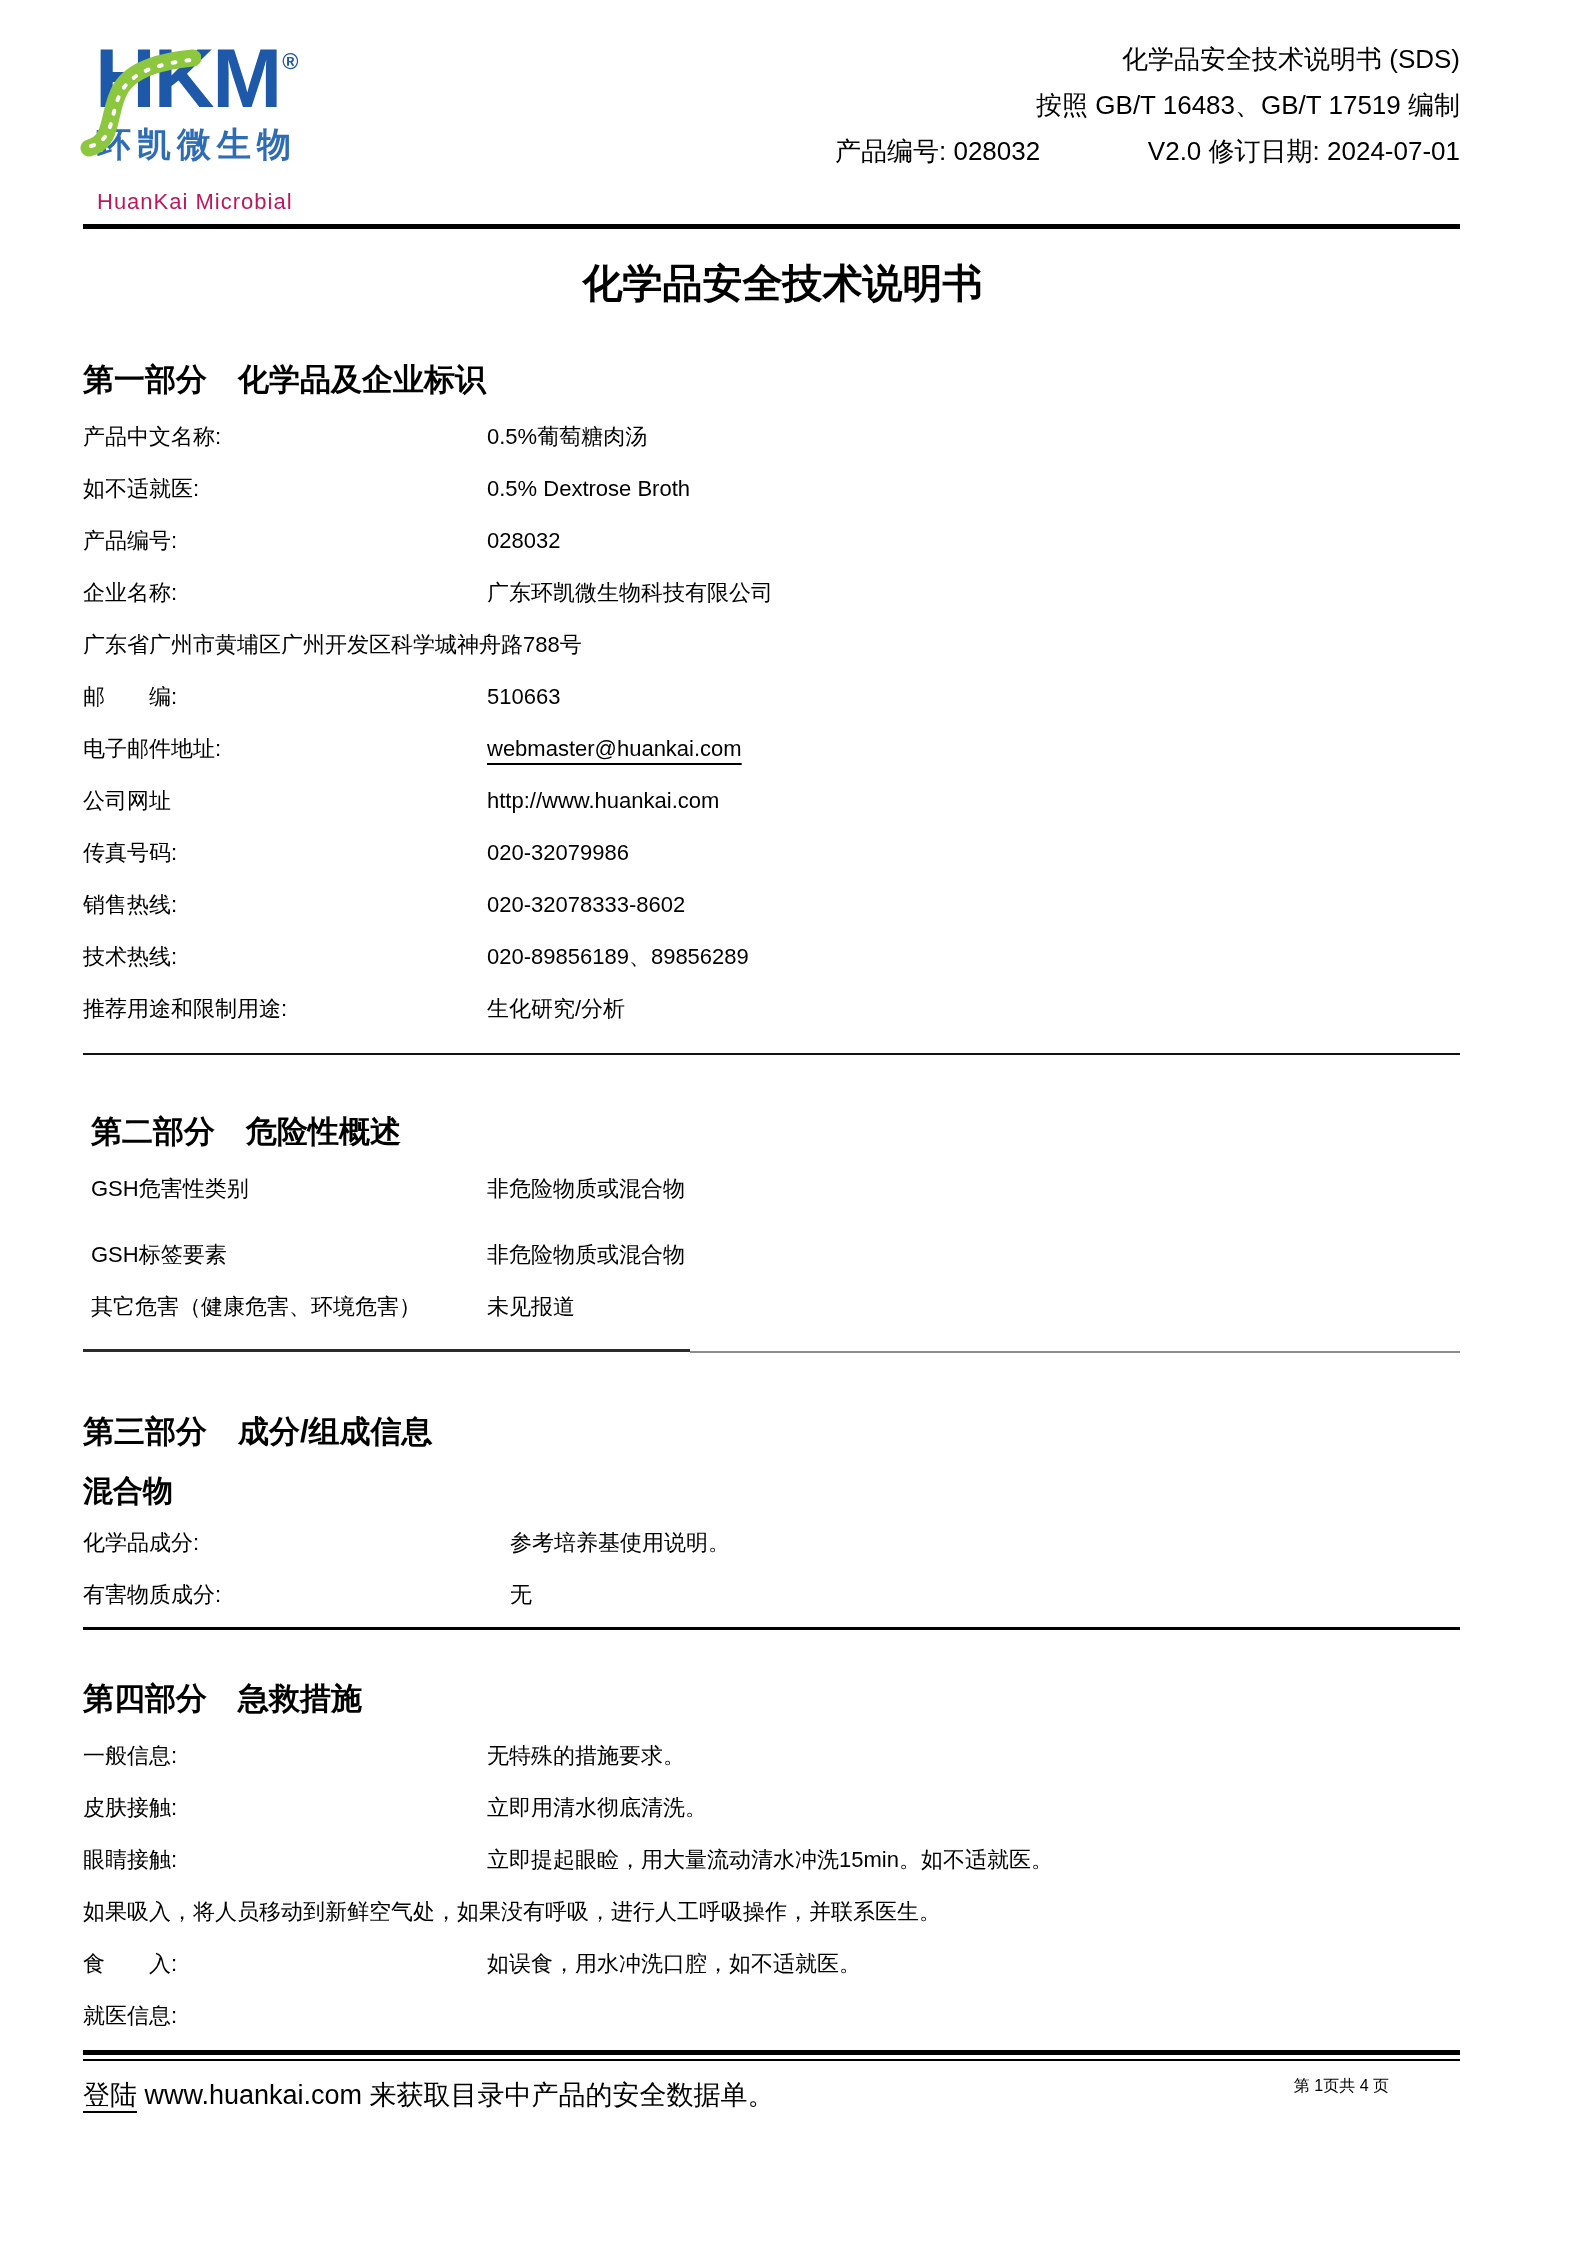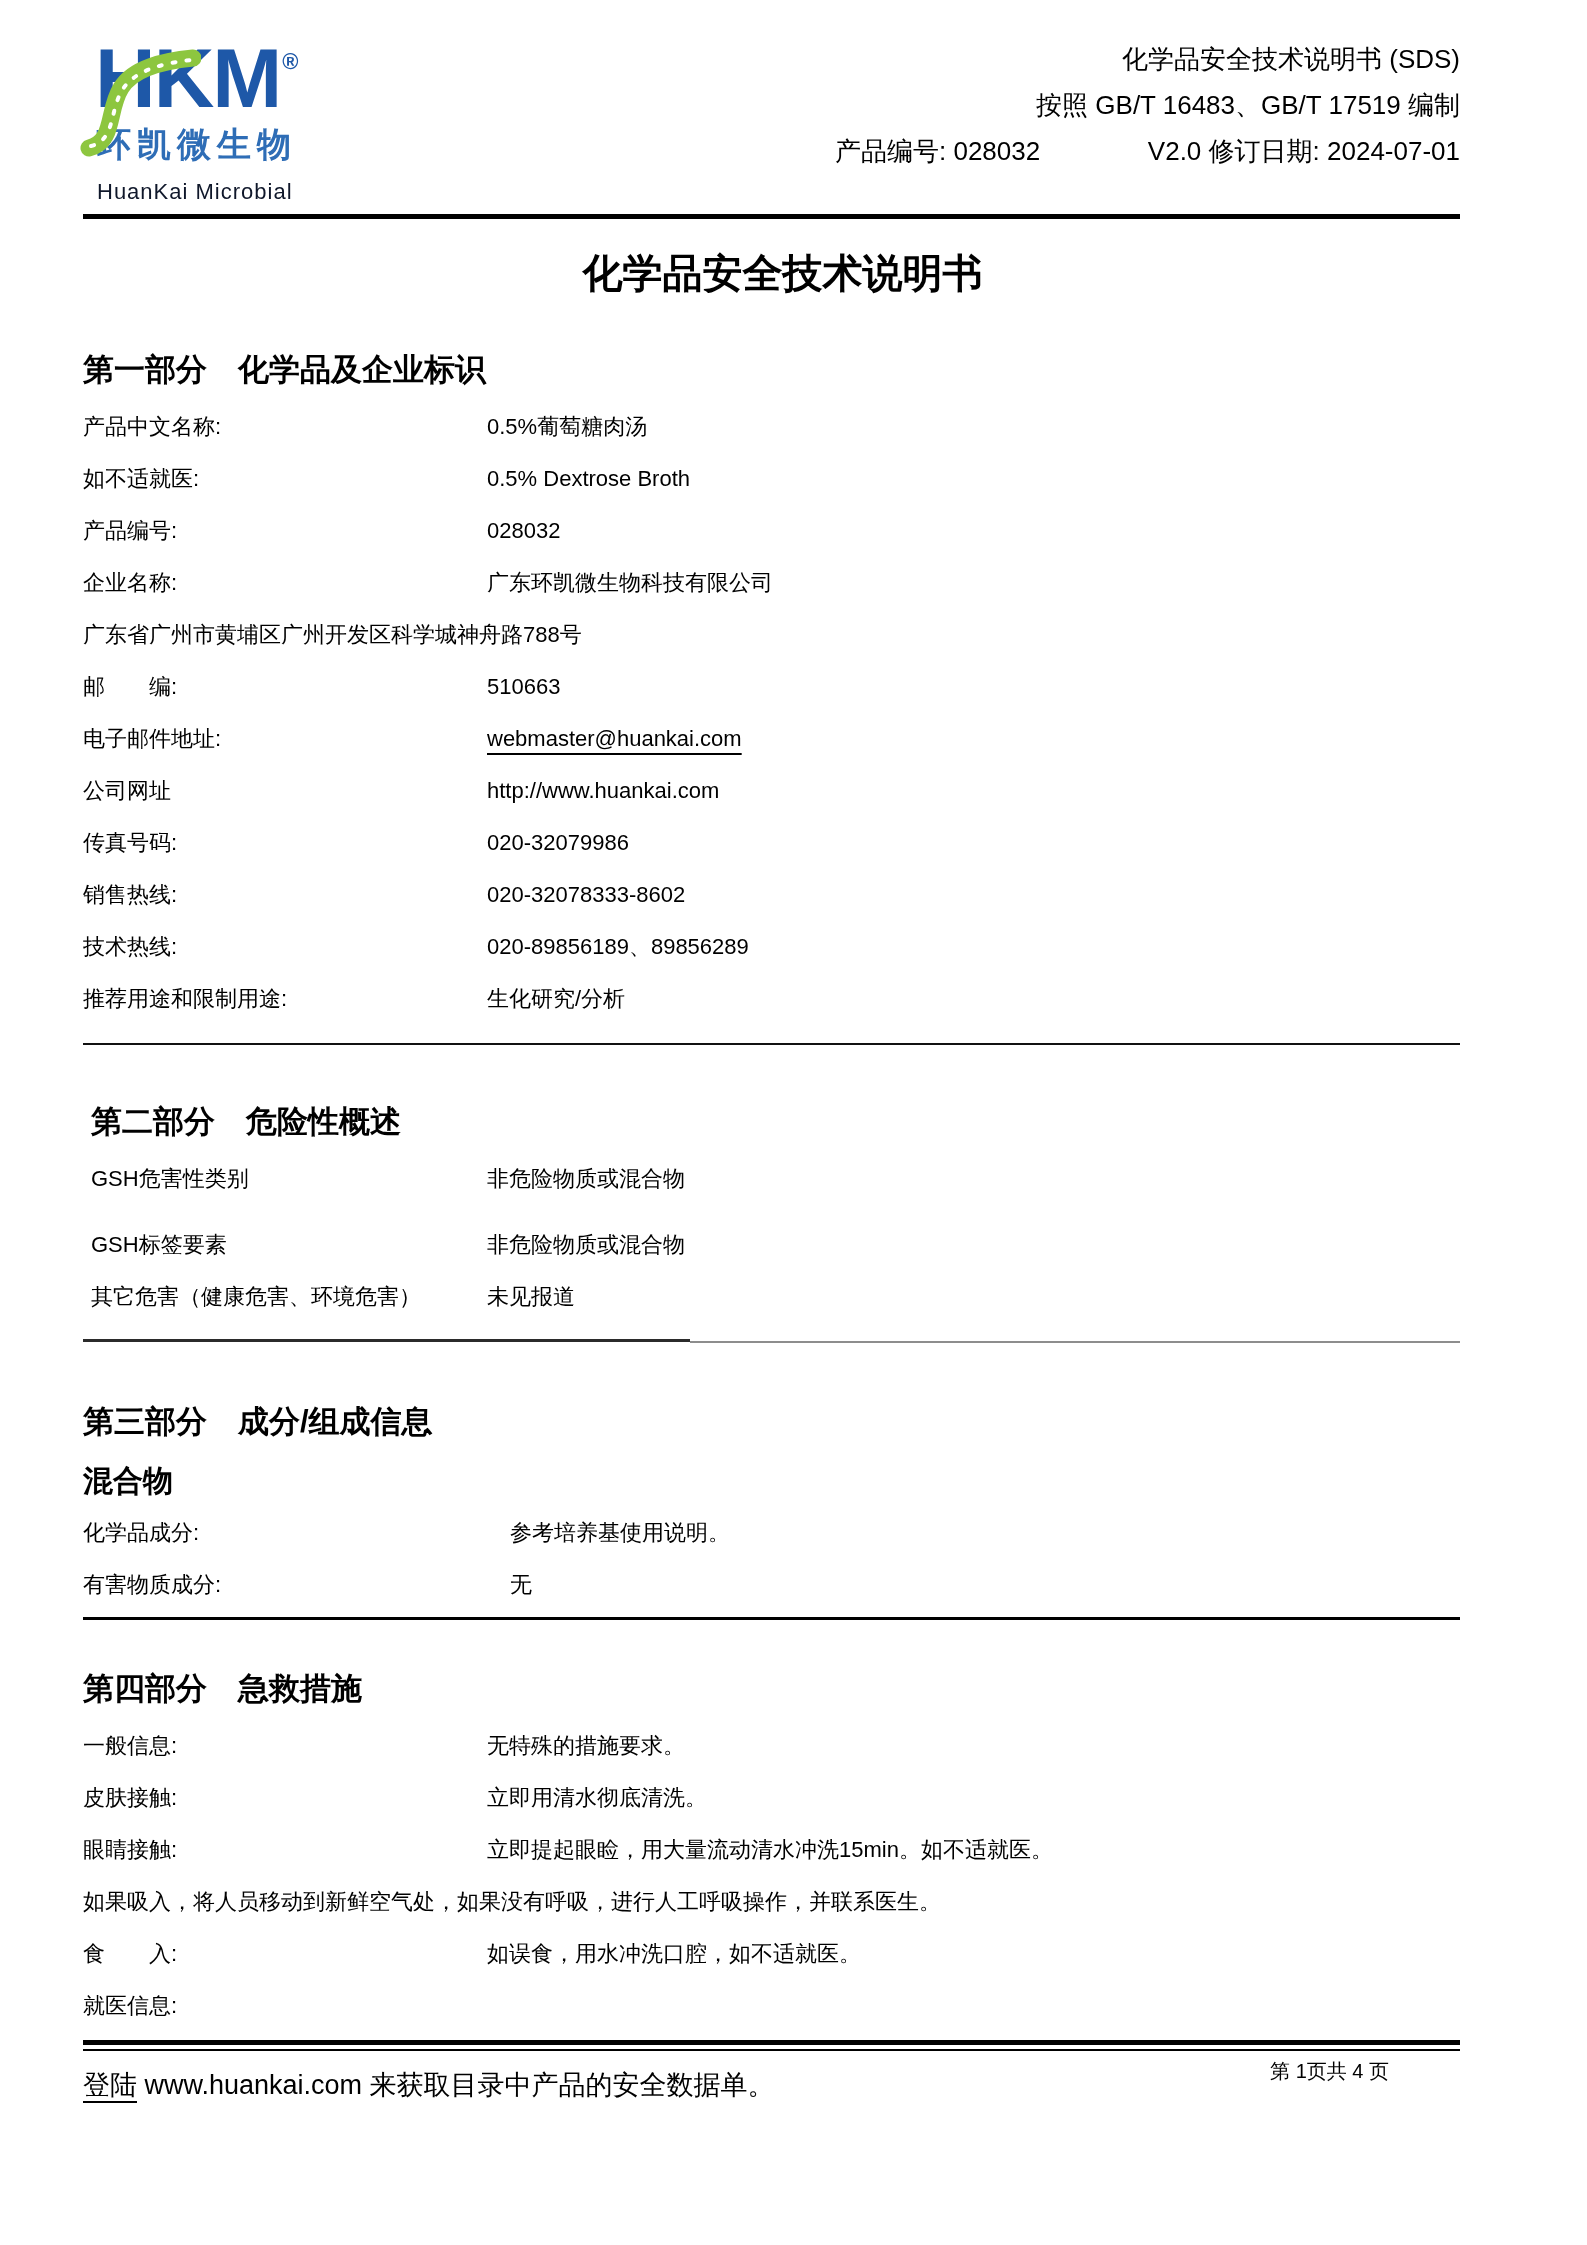--- a/index.html
+++ b/index.html
@@ -14,21 +14,21 @@
   
   .hdr { display:flex; align-items:flex-start; }
   .logo { position:relative; width:250px; padding-top:2px; }
   .logo-acronym {
     font-size:84px; font-weight:800; letter-spacing:-2px; line-height:1.0;
     color:#1e58a8; position:relative; z-index:1; padding-left:12px;
   }
   .logo-reg { font-size:22px; font-weight:700; vertical-align:38px; letter-spacing:0; margin-left:2px; }
   .logo-ribbon { position:absolute; left:-4px; top:10px; width:122px; height:118px; z-index:2; pointer-events:none; }
   .logo-cn { font-size:34px; font-weight:600; letter-spacing:6px; color:#2e6db6; margin-top:2px; padding-left:14px; }
-  .logo-en { font-size:22px; letter-spacing:1px; color:#0f172a; margin-top:11px; padding-left:14px; }
+  .logo-en { font-size:22px; letter-spacing:1px; color:#be185d; margin-top:21px; padding-left:14px; }
 
   .hdr-right { margin-left:auto; width:625px; font-size:26px; line-height:46px; padding-top:2px; }
   .hdr-line { text-align:right; white-space:nowrap; }
   .hdr-pair { display:flex; justify-content:space-between; white-space:nowrap; }
 
   .rule-header { border:none; border-top:5px solid #000; margin-top:9px; }
 
   
   .doc-title { font-size:40px; font-weight:700; text-align:center; margin:28px 0 0 22px; line-height:52px; }
 
@@ -56,21 +56,21 @@
   .rule-mid { border:none; border-top:3px solid #000; margin-top:6px; }
 
   .sec4 { margin-top:46px; }
 
   .rule-bottom-thick { height:5px; background:#000; margin-top:8px; }
   .rule-bottom-thin  { height:2px; background:#000; margin-top:4px; }
 
   
   .footer { display:flex; justify-content:space-between; align-items:flex-start; }
   .footer-note { font-size:27px; margin-top:16px;text-align:right; }
-  .page-number { font-size:20px; margin-top:7px; padding-right:71px; white-space:nowrap; }
+  .page-number { font-size:16px; margin-top:15px; padding-right:71px; white-space:nowrap; }
 </style>
 </head>
 <body>
 
 <div class="page">
 
   <div class="hdr">
     <div class="logo">
       <svg class="logo-ribbon" viewBox="0 0 122 118">
         <path d="M10 104 C36 98, 28 66, 42 44 C54 24, 84 17, 114 14" fill="none" stroke="#8dc63f" stroke-width="17" stroke-linecap="round"></path>

